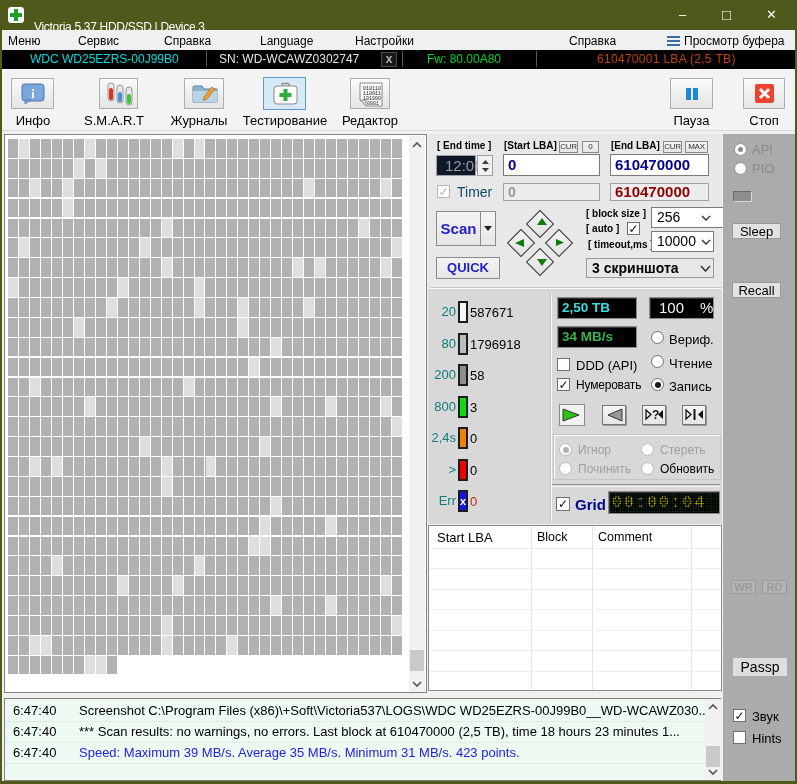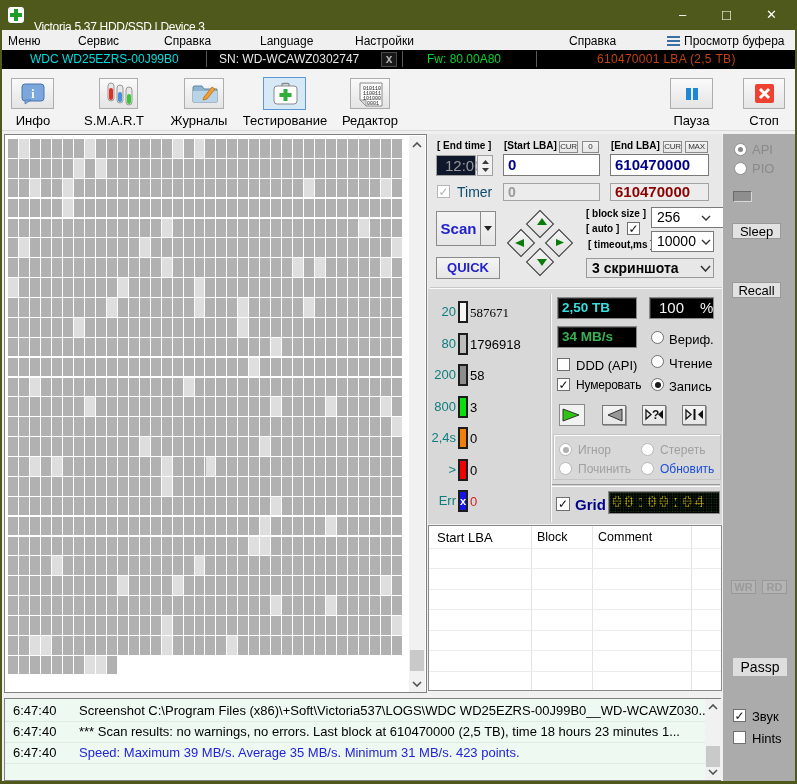--- a/index.html
+++ b/index.html
@@ -306,21 +306,21 @@
 <div class="abs" style="left:586px;top:258px;width:128px;height:20px;border:1px solid #9a9a9a;background:#e7e7e7;font-size:14px;font-weight:bold;line-height:19px;padding-left:5px">3 скриншота</div>
 <svg class="abs" style="left:700px;top:265px" width="11" height="7">
     <path d="M1 1 L5.5 6 L10 1" fill="none" stroke="#333" stroke-width="1.5"></path>
   </svg>
 <div class="abs" style="left:430px;top:287px;width:292px;height:2px;border-top:1px solid #c8c8c8;border-bottom:1px solid #fbfbfb"></div>
 
 <div class="abs" style="left:428px;top:289px;width:294px;height:235px;background:#d8d8d8"></div>
 <div class="abs" style="left:550px;top:294px;width:2px;height:228px;border-left:1px solid #c0c0c0;border-right:1px solid #fbfbfb"></div>
 <div class="statlbl abs" style="left:427px;top:304px">20</div>
 <div class="statblk abs" style="left:458px;top:301px;background:#f6f6f6;"></div>
-<div class="statnum abs" style="left:470px;top:305px;font-family:Liberation Serif, serif;">587671</div>
+<div class="statnum abs" style="left:470px;top:305px;">587671</div>
 <div class="statlbl abs" style="left:427px;top:335.5px">80</div>
 <div class="statblk abs" style="left:458px;top:332.5px;background:#bdbdbd;"></div>
 <div class="statnum abs" style="left:470px;top:336.5px;">1796918</div>
 <div class="statlbl abs" style="left:427px;top:367px">200</div>
 <div class="statblk abs" style="left:458px;top:364px;background:#8d8d8d;"></div>
 <div class="statnum abs" style="left:470px;top:368px;">58</div>
 <div class="statlbl abs" style="left:427px;top:398.5px">800</div>
 <div class="statblk abs" style="left:458px;top:395.5px;background:#0ce00c;"></div>
 <div class="statnum abs" style="left:470px;top:399.5px;">3</div>
 <div class="statlbl abs" style="left:427px;top:430px">2,4s</div>
@@ -372,21 +372,21 @@
 <div class="radio abs" style="left:559px;top:443px;border-color:#b8b8b8"></div>
 <div class="abs" style="left:559px;top:443px;width:13px;height:13px">
     <div class="abs" style="left:4px;top:4px;width:6px;height:6px;border-radius:50%;background:#b0b0b0"></div>
   </div>
 <div class="abs" style="left:578px;top:443px;font-size:12px;color:#a0a0a0">Игнор</div>
 <div class="radio abs" style="left:641px;top:443px;border-color:#b8b8b8"></div>
 <div class="abs" style="left:660px;top:443px;font-size:12px;color:#a0a0a0">Стереть</div>
 <div class="radio abs" style="left:559px;top:462px;border-color:#b8b8b8"></div>
 <div class="abs" style="left:578px;top:462px;font-size:12px;color:#a0a0a0">Починить</div>
 <div class="radio abs" style="left:641px;top:462px;border-color:#b8b8b8"></div>
-<div class="abs" style="left:660px;top:462px;font-size:12px;color:#1d4ed8">Обновить</div>
+<div class="abs" style="left:660px;top:462px;font-size:12px;color:#000000">Обновить</div>
 
 <div class="chk abs" style="left:556px;top:497px;width:14px;height:14px">✓</div>
 <div class="abs" style="left:575px;top:496px;font-size:15px;font-weight:bold;color:#00008b">Grid</div>
 <div class="blackbox abs" style="left:608px;top:491px;width:112px;height:23px;overflow:hidden">
 <div class="abs" style="left:0;top:0;width:112px;height:23px;background-image:radial-gradient(circle,#1d451d 0.7px,rgba(0,0,0,0) 0.9px);background-size:2.6px 2.6px"></div>
 <div class="abs" style="left:3px;top:0;width:108px;height:23px;color:#d0bc00;font-family:'Liberation Mono',monospace;font-weight:bold;font-size:17px;line-height:21px;letter-spacing:1.5px;-webkit-mask-image:radial-gradient(circle,#000 0.8px,rgba(0,0,0,0) 1px);-webkit-mask-size:2.6px 2.6px">00:00:04</div>
 </div>
 
 <div id="tbl" class="abs"></div>
 <div class="abs" style="left:437px;top:530px;font-size:13px">Start LBA</div>

